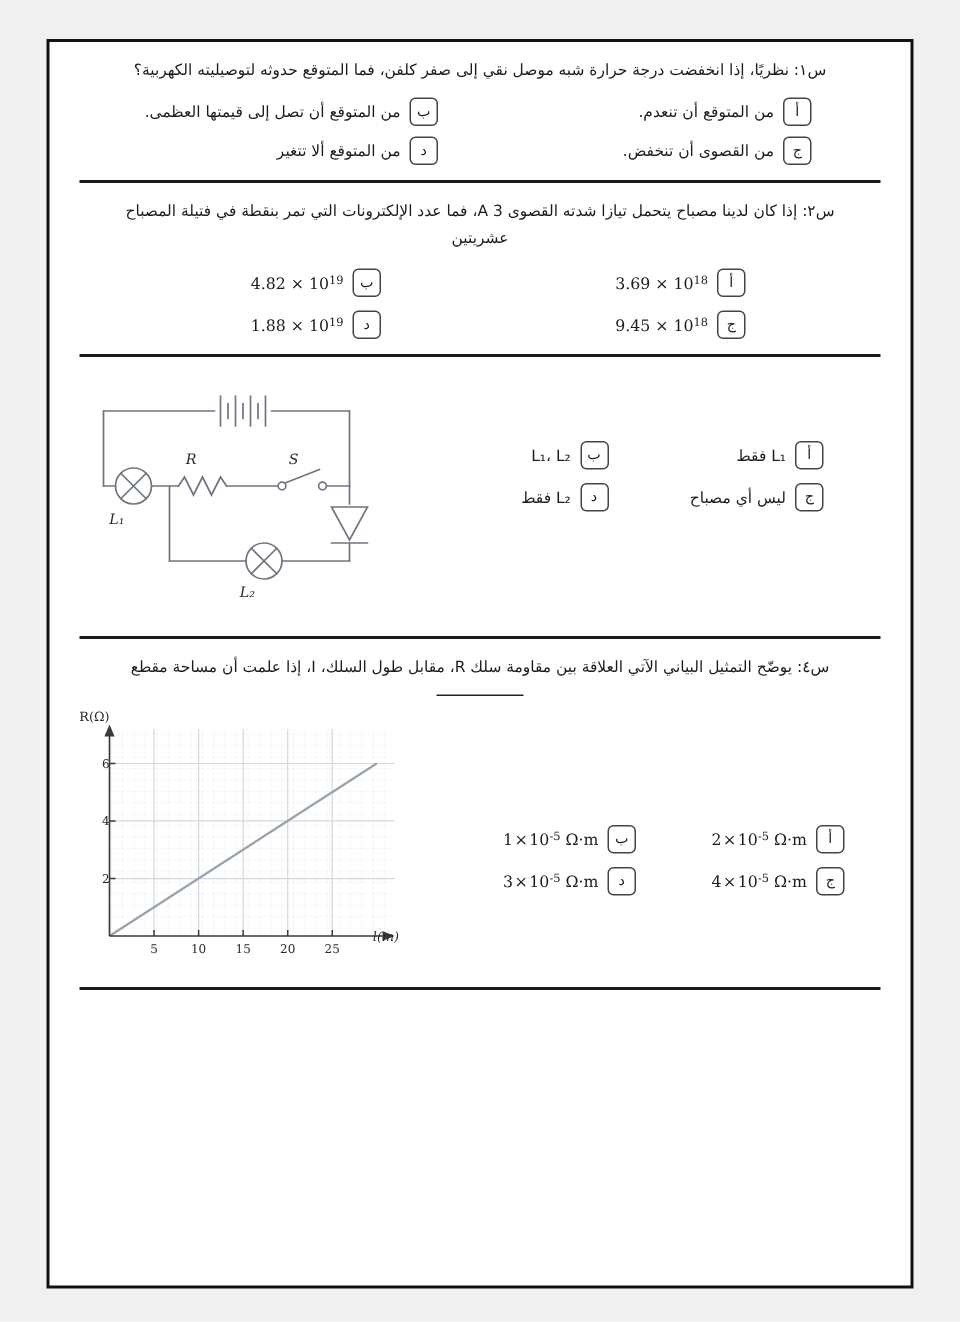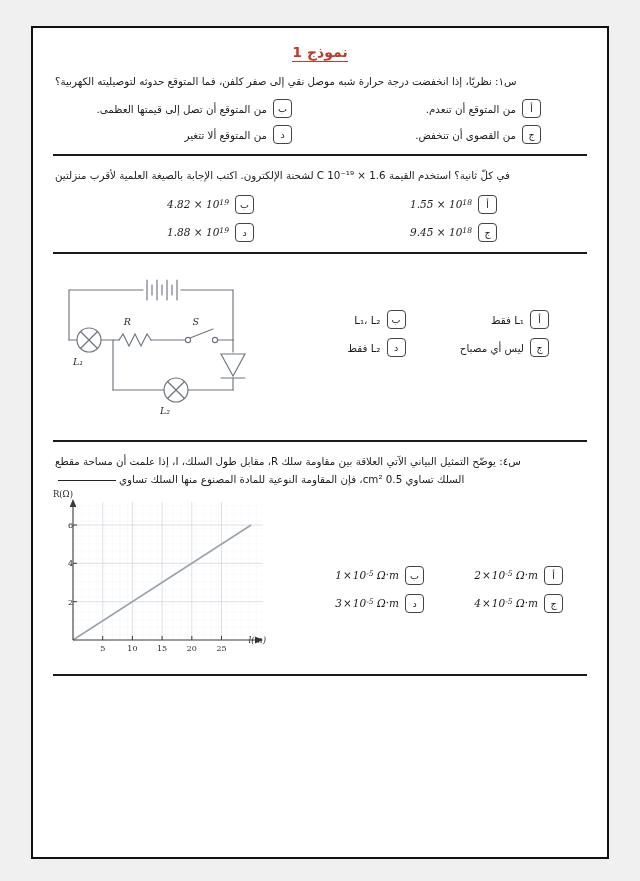--- a/index.html
+++ b/index.html
@@ -48,21 +48,21 @@
     letter-spacing: 0.3px;
     direction: rtl;
   }
 
   
   .qblock {
     padding-top: 10px;
   }
   .qtext {
     direction: rtl;
-    text-align: left;
+    text-align: center;
     font-size: 10.3px;
     line-height: 1.75;
     color: #1b1b1b;
     font-family: "DejaVu Sans", sans-serif;
     padding: 0 4px;
   }
   .blankline {
     display: inline-block;
     width: 58px;
     border-bottom: 1.2px solid #222;
@@ -115,21 +115,20 @@
     direction: rtl;
     text-align: center;
     white-space: nowrap;
     font-family: "DejaVu Sans", sans-serif;
   }
   .opt-text.math {
     direction: ltr;
     unicode-bidi: isolate;
     font-family: "DejaVu Serif", serif;
     font-size: 10.5px;
-    font-style: italic;
   }
   .opt-text .sup {
     font-size: 7.6px;
     vertical-align: 0.45em;
     font-family: "DejaVu Serif", serif;
   }
 
   
   .sep {
     height: 0;
@@ -153,23 +152,20 @@
   .graph-fig   { width: 232px; height: 172px; margin-top: 2px; }
 
   svg text { font-family: "DejaVu Serif", serif; }
 </style>
 </head>
 <body>
 
 <div class="page">
   <div class="page-inner">
 
-    <div class="title-wrap">
-      <span class="doc-title">نموذج 1</span>
-    </div>
 
     <div class="qblock">
       <div class="qtext">س١: نظريًا، إذا انخفضت درجة حرارة شبه موصل نقي إلى صفر كلفن، فما المتوقع حدوثه لتوصيليته الكهربية؟</div>
 
       <div class="options">
         <div class="opt col-right">
           <span class="opt-letter">أ</span>
           <span class="opt-text">من المتوقع أن تنعدم.</span>
         </div>
         <div class="opt col-left">
@@ -183,26 +179,27 @@
         <div class="opt col-left">
           <span class="opt-letter">د</span>
           <span class="opt-text">من المتوقع ألا تتغير</span>
         </div>
       </div>
 
       <div class="sep"></div>
     </div>
 
     <div class="qblock">
-      <div class="qtext">في كلّ ثانية؟ استخدم القيمة C 10⁻¹⁹ × 1.6 لشحنة الإلكترون. اكتب الإجابة بالصيغة العلمية لأقرب منزلتين</div>
+      <div class="qtext">س٢: إذا كان لدينا مصباح يتحمل تيازا شدته القصوى 3 A، فما عدد الإلكترونات التي تمر بنقطة في فتيلة المصباح</div>
+      <div class="qtext" style="text-align:center;">عشريتين</div>
 
       <div class="options narrow">
         <div class="opt col-right" style="padding-right:86px;">
           <span class="opt-letter">أ</span>
-          <span class="opt-text math"><span>1.55</span> × 10<span class="sup">18</span></span>
+          <span class="opt-text math"><span>3.69</span> × 10<span class="sup">18</span></span>
         </div>
         <div class="opt col-left" style="padding-right:66px;">
           <span class="opt-letter">ب</span>
           <span class="opt-text math"><span>4.82</span> × 10<span class="sup">19</span></span>
         </div>
         <div class="opt col-right" style="padding-right:86px;">
           <span class="opt-letter">ج</span>
           <span class="opt-text math"><span>9.45</span> × 10<span class="sup">18</span></span>
         </div>
         <div class="opt col-left" style="padding-right:66px;">
@@ -298,21 +295,21 @@
           </svg>
         </div>
       </div>
 
       <div class="sep"></div>
     </div>
 
     <div class="qblock">
       <div class="qtext">س٤: يوضّح التمثيل البياني الآتي العلاقة بين مقاومة سلك R، مقابل طول السلك، I، إذا علمت أن مساحة مقطع</div>
       <div class="qtext">
-        <span>السلك تساوي 0.5 cm²، فإن المقاومة النوعية للمادة المصنوع منها السلك تساوي</span><span class="blankline"></span>
+        <span class="blankline"></span>
       </div>
 
       <div class="figrow">
         <div class="opts-side">
           <div class="options narrow" style="padding-top:78px;">
             <div class="opt col-right" style="padding-right:20px;">
               <span class="opt-letter">أ</span>
               <span class="opt-text math"><span>2</span> × 10<span class="sup">-5</span>&nbsp;<span>Ω·m</span></span>
             </div>
             <div class="opt col-left" style="padding-right:12px;">

